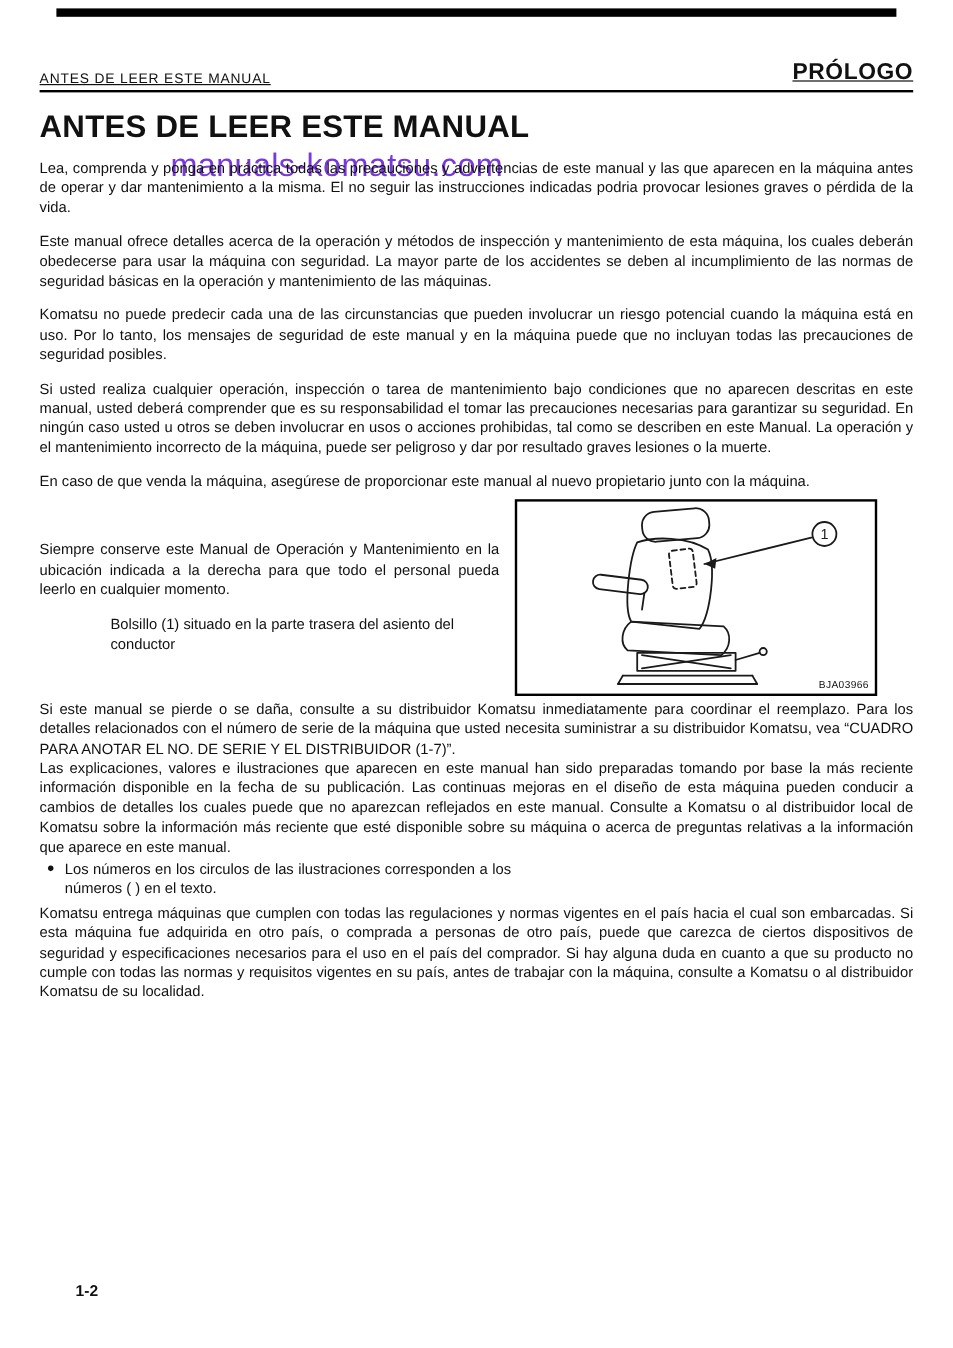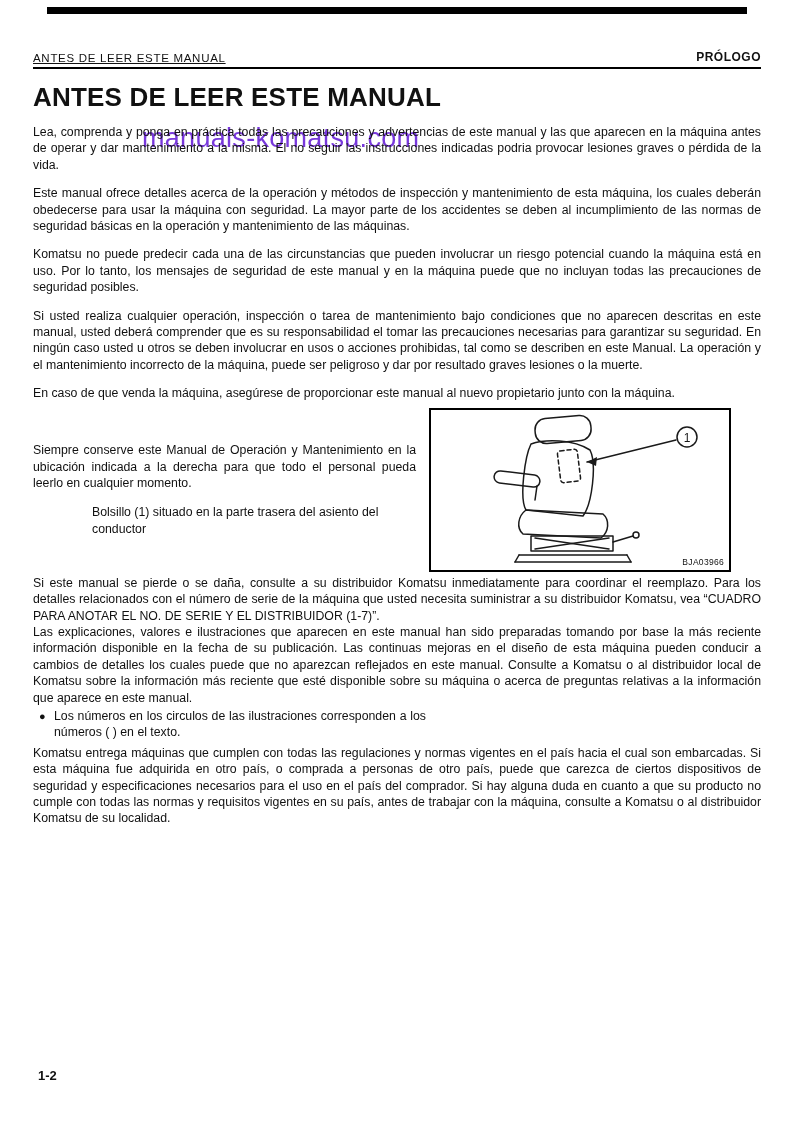--- a/index.html
+++ b/index.html
@@ -6,21 +6,21 @@
   html,body { background:#ffffff; }
   .page {
     width:794px; height:1123px; position:relative; background:#fff;
     font-family:"Liberation Sans","DejaVu Sans",sans-serif; color:#111;
     overflow:hidden; margin:0 auto;
   }
   .topbar { position:absolute; top:7px; left:47px; right:47px; height:7px; background:#000; }
   .content { padding:0 33px; position:relative; }
   .header-row { display:flex; justify-content:space-between; align-items:flex-end; padding-top:50px; }
   .header-left { font-size:11.5px; letter-spacing:0.7px; text-decoration:underline; }
-  .header-right { font-size:12px; font-weight:bold; letter-spacing:0.5px; }
+  .header-right { font-size:19px; font-weight:bold; text-decoration:underline; letter-spacing:0.5px; }
   .header-rule { border-bottom:2px solid #000; margin-top:3px; }
   .title { font-size:26px; font-weight:bold; margin:13px 0 11px; letter-spacing:0.2px; }
   .para { font-size:12.3px; line-height:16.4px; text-align:justify; margin-bottom:12px; }
   .para.tight { margin-bottom:0; }
   .para.small-gap { margin-bottom:6px; }
   .cols { display:flex; gap:13px; margin-bottom:3px; align-items:center; }
   .col-text { width:383px; }
   .col-text .storage-head { margin-bottom:0; }
   .p6 { margin-bottom:13px; }
   .indent { margin-left:59px; text-align:left; }
@@ -29,21 +29,21 @@
   .bullet-row { display:flex; font-size:12.3px; line-height:16.4px; margin-top:2px; }
   .bullet-marker { width:21px; padding-left:6px; font-size:11px; line-height:16.4px; }
   .bullet-body { width:372px; }
   .bullet-text { text-align:justify; }
   .bullet-example { text-align:left; }
   .p11 { margin-top:4px; }
   .watermark {
     position:absolute; left:142px; top:123px; font-size:27px; font-weight:normal;
     color:#6d28d9; opacity:0.92; letter-spacing:0.3px; white-space:nowrap;text-align:center;
   }
-  .footer { position:absolute; left:38px; top:1068px; font-size:13px; font-weight:bold; }
+  .footer { position:absolute; left:63px; top:1068px; font-size:13px; font-weight:bold; }
 </style>
 </head>
 <body>
 
 <div class="page">
 
   <div class="topbar"></div>
 
   <div class="watermark">manuals-komatsu.com</div>
 

